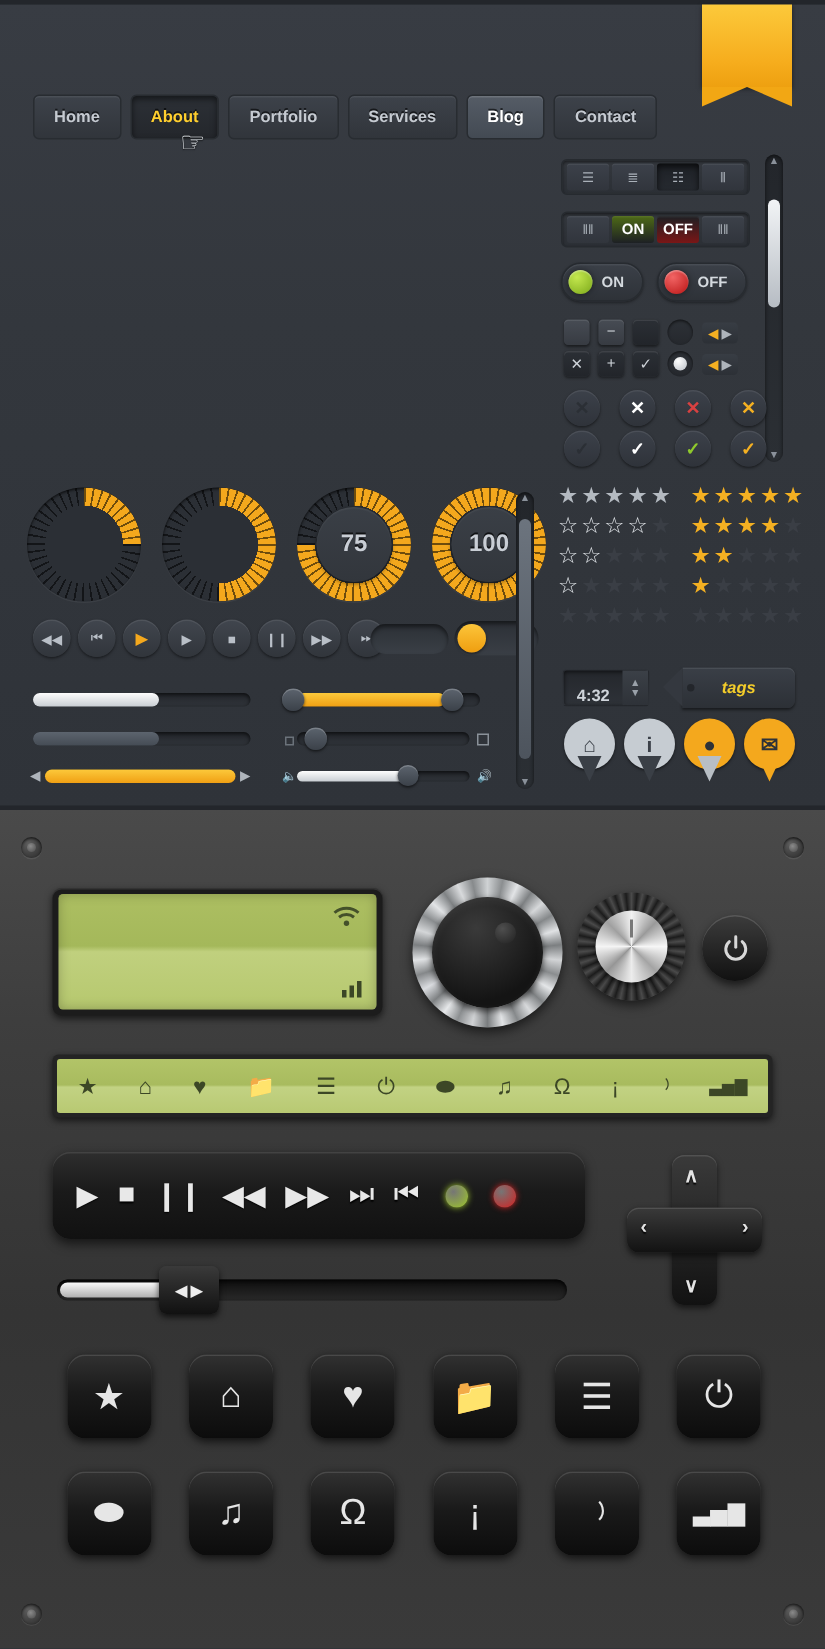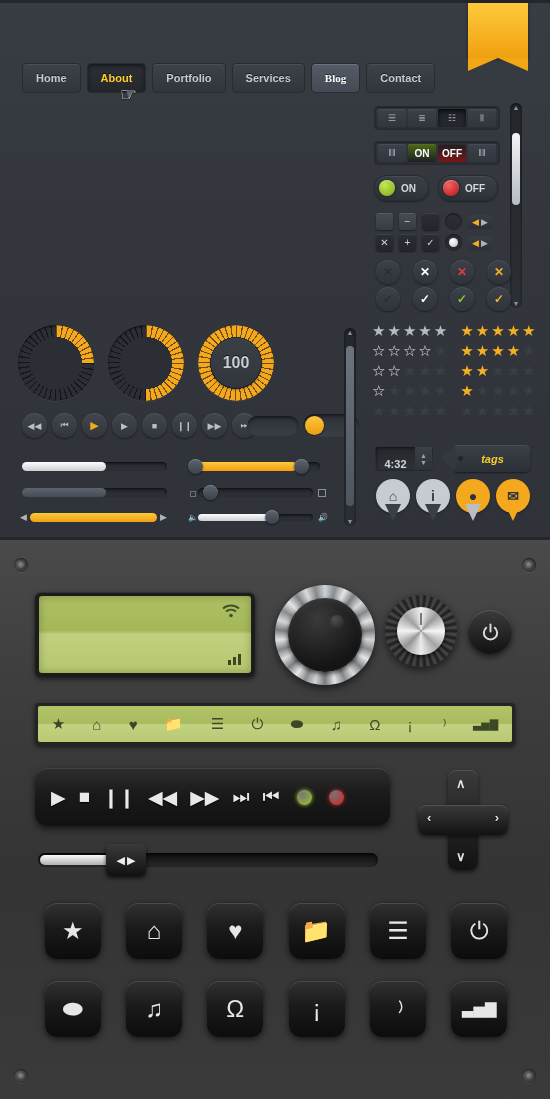--- a/index.html
+++ b/index.html
@@ -34,21 +34,21 @@
     height:30px; padding:0 13px; display:flex; align-items:center;
     font-size:11px; font-weight:bold; color:#c5cad1;
     background:linear-gradient(180deg,#3d424a,#31353b);
     border:1px solid #282c31; border-radius:4px;
     text-shadow:0 -1px 0 rgba(0,0,0,.6);
     box-shadow:inset 0 1px 0 rgba(255,255,255,.07);
   }
   .navtab.hover { color:#ffcf2e; background:linear-gradient(180deg,#2c3036,#24272c);
     box-shadow:inset 0 2px 4px rgba(0,0,0,.55); }
   .navtab.active { color:#fff; background:linear-gradient(180deg,#555c66,#434a53);
-    box-shadow:inset 0 1px 0 rgba(255,255,255,.14);font-family:Liberation Serif, serif; }
+    box-shadow:inset 0 1px 0 rgba(255,255,255,.14); }
   #cursor-hand { position:absolute; left:120px; top:80px; font-size:19px; color:#e7ebef;
     text-shadow:0 1px 1px #000; pointer-events:none; }
 
   
   #search-box {
     position:absolute; left:372px; top:60px; width:156px; height:30px;
     background:linear-gradient(180deg,#2b2f35,#343941);
     border:1px solid #272b30; border-radius:15px;
     box-shadow:inset 0 2px 4px rgba(0,0,0,.5);
     display:flex; align-items:center; padding:0 12px;
@@ -389,20 +389,28 @@
         <div class="prog" style="background: conic-gradient(rgb(244, 168, 29) 0deg, rgb(244, 168, 29) 90deg, rgba(0, 0, 0, 0) 90deg, rgba(0, 0, 0, 0) 360deg); mask: radial-gradient(circle, transparent 0px, transparent 26px, rgb(0, 0, 0) 26px);"></div>
         <div style="position: absolute; inset: 0px; border-radius: 50%; background: repeating-conic-gradient(rgba(0, 0, 0, 0.55) 0deg, rgba(0, 0, 0, 0.55) 2deg, rgba(0, 0, 0, 0) 2deg, rgba(0, 0, 0, 0) 9deg); mask: radial-gradient(circle, transparent 0px, transparent 26px, rgb(0, 0, 0) 26px);"></div>
       </div>
       <div class="dial">
         <div class="ring"></div>
         <div class="prog" style="background: conic-gradient(rgb(244, 168, 29) 0deg, rgb(244, 168, 29) 180deg, rgba(0, 0, 0, 0) 180deg, rgba(0, 0, 0, 0) 360deg); mask: radial-gradient(circle, transparent 0px, transparent 26px, rgb(0, 0, 0) 26px);"></div>
         <div style="position: absolute; inset: 0px; border-radius: 50%; background: repeating-conic-gradient(rgba(0, 0, 0, 0.55) 0deg, rgba(0, 0, 0, 0.55) 2deg, rgba(0, 0, 0, 0) 2deg, rgba(0, 0, 0, 0) 9deg); mask: radial-gradient(circle, transparent 0px, transparent 26px, rgb(0, 0, 0) 26px);"></div>
       </div>
       <div class="dial">
         <div class="ring"></div>
+        <div class="prog" style="background: conic-gradient(rgb(244, 168, 29) 0deg, rgb(244, 168, 29) 270deg, rgba(0, 0, 0, 0) 270deg, rgba(0, 0, 0, 0) 360deg); mask: radial-gradient(circle, transparent 0px, transparent 26px, rgb(0, 0, 0) 26px);"></div>
+        <div style="position: absolute; inset: 0px; border-radius: 50%; background: repeating-conic-gradient(rgba(0, 0, 0, 0.55) 0deg, rgba(0, 0, 0, 0.55) 2deg, rgba(0, 0, 0, 0) 2deg, rgba(0, 0, 0, 0) 9deg); mask: radial-gradient(circle, transparent 0px, transparent 26px, rgb(0, 0, 0) 26px);"></div>
+        <div class="hole">
+          <span class="val">75</span>
+        </div>
+      </div>
+      <div class="dial">
+        <div class="ring"></div>
         <div class="prog" style="background: conic-gradient(rgb(244, 168, 29) 0deg, rgb(244, 168, 29) 360deg, rgba(0, 0, 0, 0) 360deg, rgba(0, 0, 0, 0) 360deg); mask: radial-gradient(circle, transparent 0px, transparent 26px, rgb(0, 0, 0) 26px);"></div>
         <div style="position: absolute; inset: 0px; border-radius: 50%; background: repeating-conic-gradient(rgba(0, 0, 0, 0.55) 0deg, rgba(0, 0, 0, 0.55) 2deg, rgba(0, 0, 0, 0) 2deg, rgba(0, 0, 0, 0) 9deg); mask: radial-gradient(circle, transparent 0px, transparent 26px, rgb(0, 0, 0) 26px);"></div>
         <div class="hole">
           <span class="val">100</span>
         </div>
       </div>
     </div>
 
   <div id="media-row">
       <div class="mbtn">◀◀</div>

